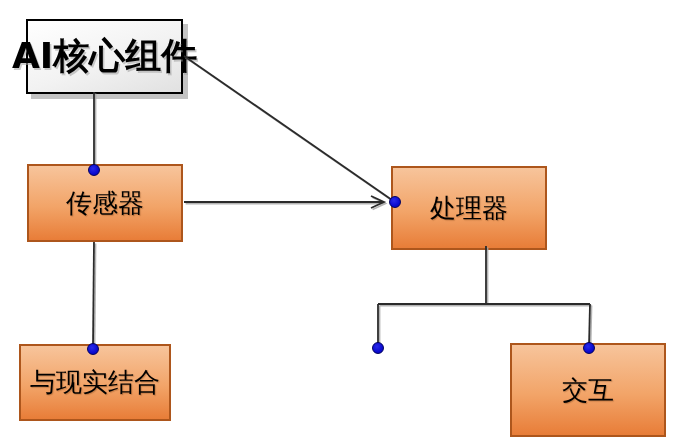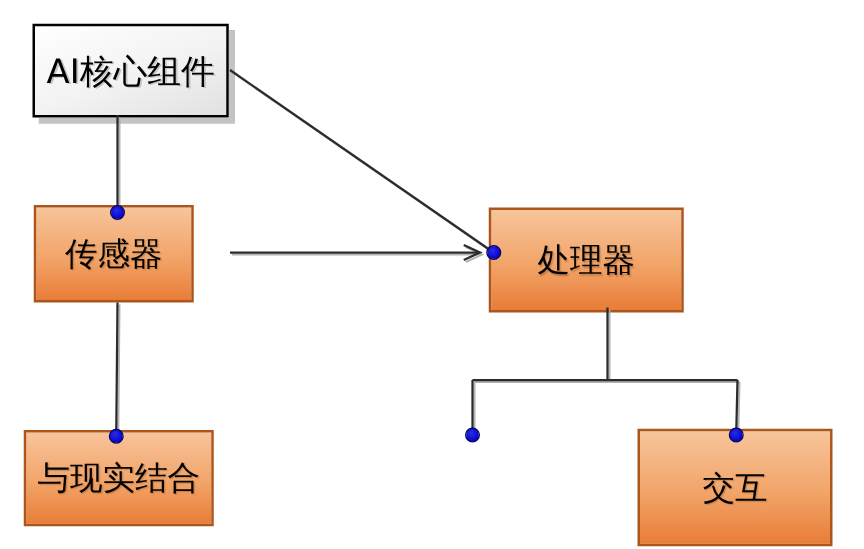--- a/index.html
+++ b/index.html
@@ -23,41 +23,42 @@
   .node--orange {
     background: linear-gradient(180deg, #f7c49b 0%, #f2a468 55%, #e87d38 100%);
     border: 2px solid #ad561c;
     font-size: 26px;
     text-shadow: 1px 1px 1px rgba(100, 50, 10, 0.30);
   }
   .node--title {
     background: linear-gradient(160deg, #ffffff 0%, #f2f2f2 55%, #e1e1e1 100%);
     border: 2px solid #000000;
     box-shadow: 5px 5px 0 #c3c3c3;
-    font-size: 27px;
+    font-size: 36px;
     text-shadow: 1.5px 1.5px 0 rgba(160, 160, 160, 0.55);
+    font-weight: bold;
   }
   .edges-layer {
     position: absolute;
     left: 0; top: 0;
     width: 691px; height: 439px;
     pointer-events: none;
   }
   .anchor {
     position: absolute;
     width: 12px;
     height: 12px;
     border-radius: 50%;
     box-sizing: border-box;
     background: radial-gradient(circle at 40% 35%, #2a2ae8 0%, #0b0bd0 60%, #0000a8 100%);
     border: 1.5px solid #000060;
   }
   
   #node-ai-core     { left: 26px;  top: 19px;  width: 157px; height: 75px; }
-  #node-sensor      { left: 27px;  top: 164px; width: 128px; height: 78px; }
+  #node-sensor      { left: 27px;  top: 164px; width: 156px; height: 78px; }
   #node-processor   { left: 391px; top: 166px; width: 156px; height: 84px; }
   #node-reality     { left: 19px;  top: 344px; width: 152px; height: 77px; }
   #node-virtual     { left: 308px; top: 343px; width: 156px; height: 79px; }
   #node-interaction { left: 510px; top: 343px; width: 156px; height: 94px; }
   
   #anchor-sensor      { left: 88px;  top: 164px; }
   #anchor-processor   { left: 389px; top: 196px; }
   #anchor-reality     { left: 87px;  top: 343px; }
   #anchor-virtual     { left: 372px; top: 342px; }
   #anchor-interaction { left: 583px; top: 342px; }

